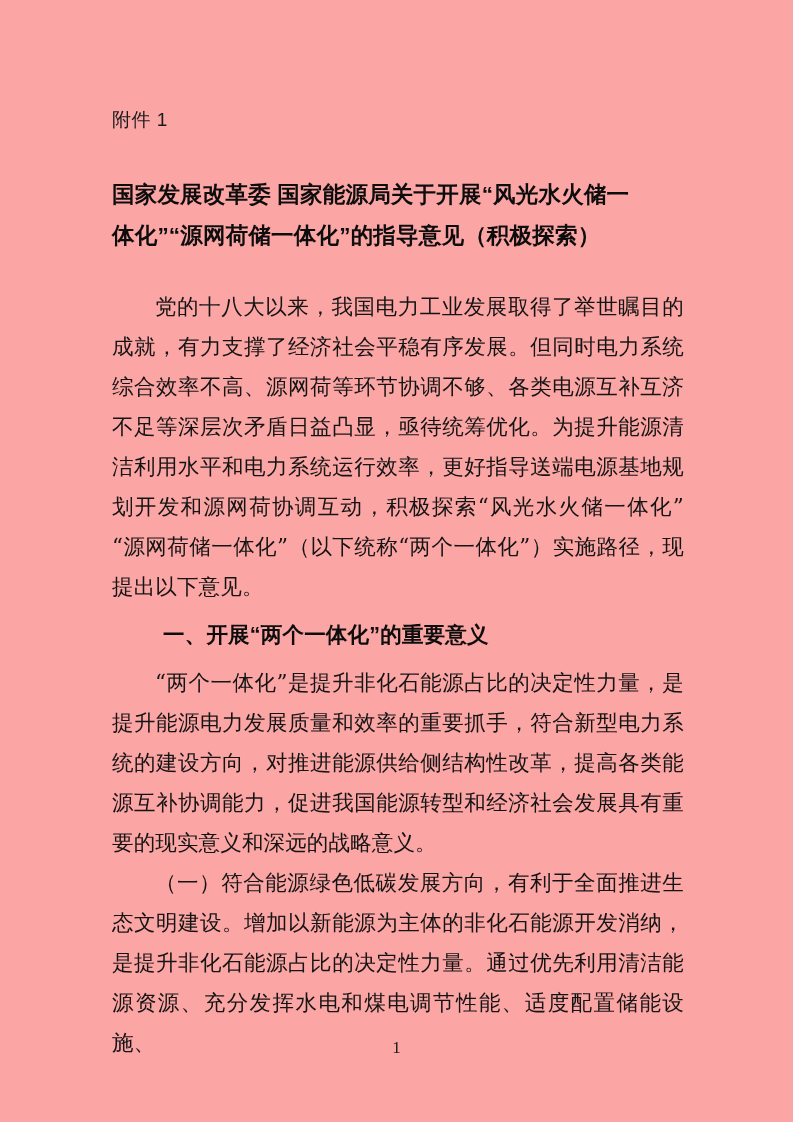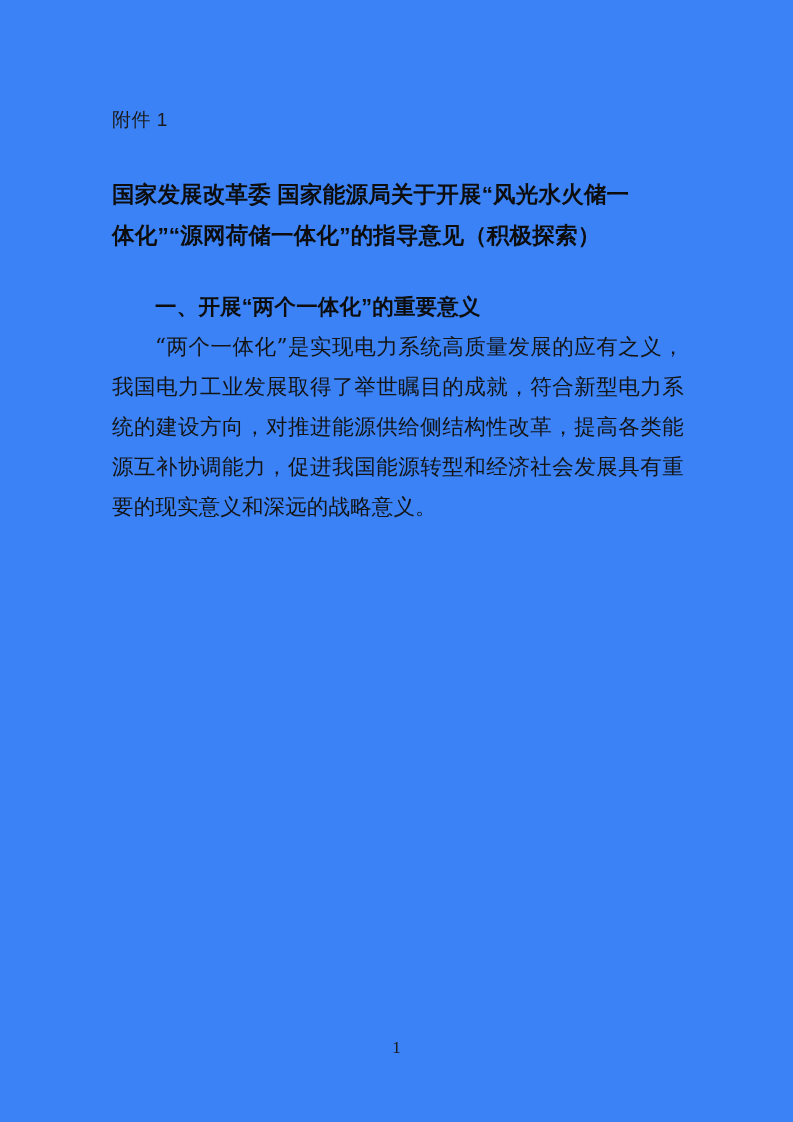--- a/index.html
+++ b/index.html
@@ -7,21 +7,21 @@
     margin: 0;
     padding: 0;
     background: #ffffff;
   }
 
   .page {
     position: relative;
     width: 793px;
     height: 1122px;
     margin: 0 auto;
-    background: #3b82f6;
+    background: #fca5a5;
     overflow: hidden;
     
     font-family: "DejaVu Serif", "Liberation Serif", serif;
     color: #1a1a1a;
     -webkit-font-smoothing: antialiased;
   }
 
   
   .col {
     position: absolute;
@@ -68,21 +68,21 @@
 
   .para {
     margin: 0;
     text-indent: 2em;
     text-align: justify;
     text-justify: inter-ideograph;
   }
 
   
   .section-heading {
-    margin: 0;
+    margin: 8px;
     text-indent: 2em;
     font-family: "Liberation Sans", "DejaVu Sans", sans-serif;
     font-weight: 700;
     font-size: 21.5px;
     line-height: 40px;
     letter-spacing: 0.2px;
     color: #0d0d0d;
     text-align: left;
   }
 
@@ -105,19 +105,21 @@
 <div class="page">
 
   <div class="col attach-label">附件 1</div>
 
   <div class="col doc-title">
     <span class="tline">国家发展改革委  国家能源局关于开展“风光水火储一</span>
     <span class="tline">体化”“源网荷储一体化”的指导意见（积极探索）</span>
   </div>
 
   <div class="col body-block" id="body-block">
+      <p class="para">党的十八大以来，我国电力工业发展取得了举世瞩目的成就，有力支撑了经济社会平稳有序发展。但同时电力系统综合效率不高、源网荷等环节协调不够、各类电源互补互济不足等深层次矛盾日益凸显，亟待统筹优化。为提升能源清洁利用水平和电力系统运行效率，更好指导送端电源基地规划开发和源网荷协调互动，积极探索“风光水火储一体化”“源网荷储一体化”（以下统称“两个一体化”）实施路径，现提出以下意见。</p>
       <p class="section-heading">一、开展“两个一体化”的重要意义</p>
-      <p class="para">“两个一体化”是实现电力系统高质量发展的应有之义，我国电力工业发展取得了举世瞩目的成就，符合新型电力系统的建设方向，对推进能源供给侧结构性改革，提高各类能源互补协调能力，促进我国能源转型和经济社会发展具有重要的现实意义和深远的战略意义。</p>
+      <p class="para">“两个一体化”是提升非化石能源占比的决定性力量，是提升能源电力发展质量和效率的重要抓手，符合新型电力系统的建设方向，对推进能源供给侧结构性改革，提高各类能源互补协调能力，促进我国能源转型和经济社会发展具有重要的现实意义和深远的战略意义。</p>
+      <p class="para">（一）符合能源绿色低碳发展方向，有利于全面推进生态文明建设。增加以新能源为主体的非化石能源开发消纳，是提升非化石能源占比的决定性力量。通过优先利用清洁能源资源、充分发挥水电和煤电调节性能、适度配置储能设施、</p>
     </div>
 
   <div class="page-number">1</div>
 
 </div>
 
 </body></html>

